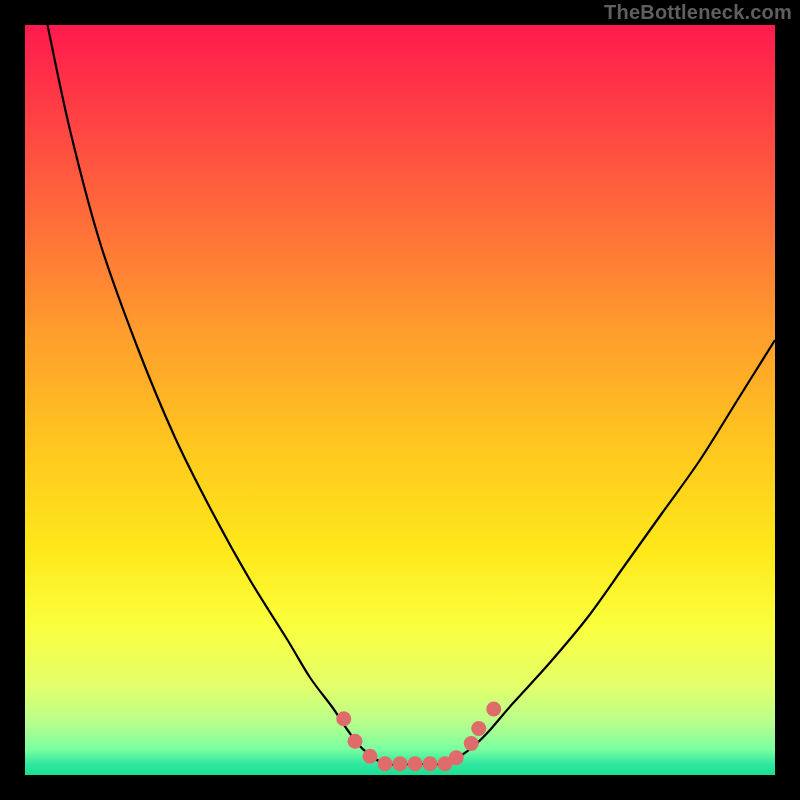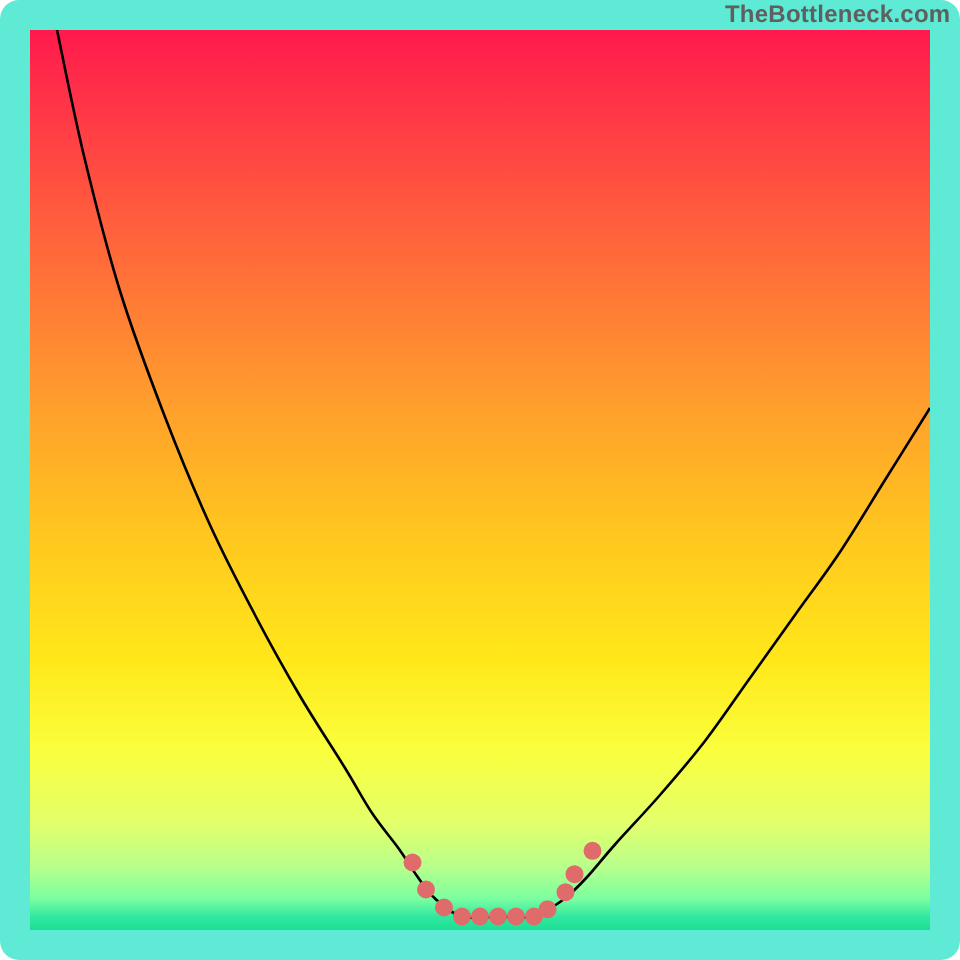--- a/index.html
+++ b/index.html
@@ -7,23 +7,22 @@
     padding: 0;
     width: 800px;
     height: 800px;
     overflow: hidden;
     background: #fff;
   }
   .frame {
     position: relative;
     width: 800px;
     height: 800px;
-    background: #5eead4;
+    background: #000000;
     box-sizing: border-box;
-    border-radius: 16px;
   }
   .plot-area {
     position: absolute;
     left: 25px;
     top: 25px;
     width: 750px;
     height: 750px;
     overflow: hidden;
   }
   .gradient-bg {

